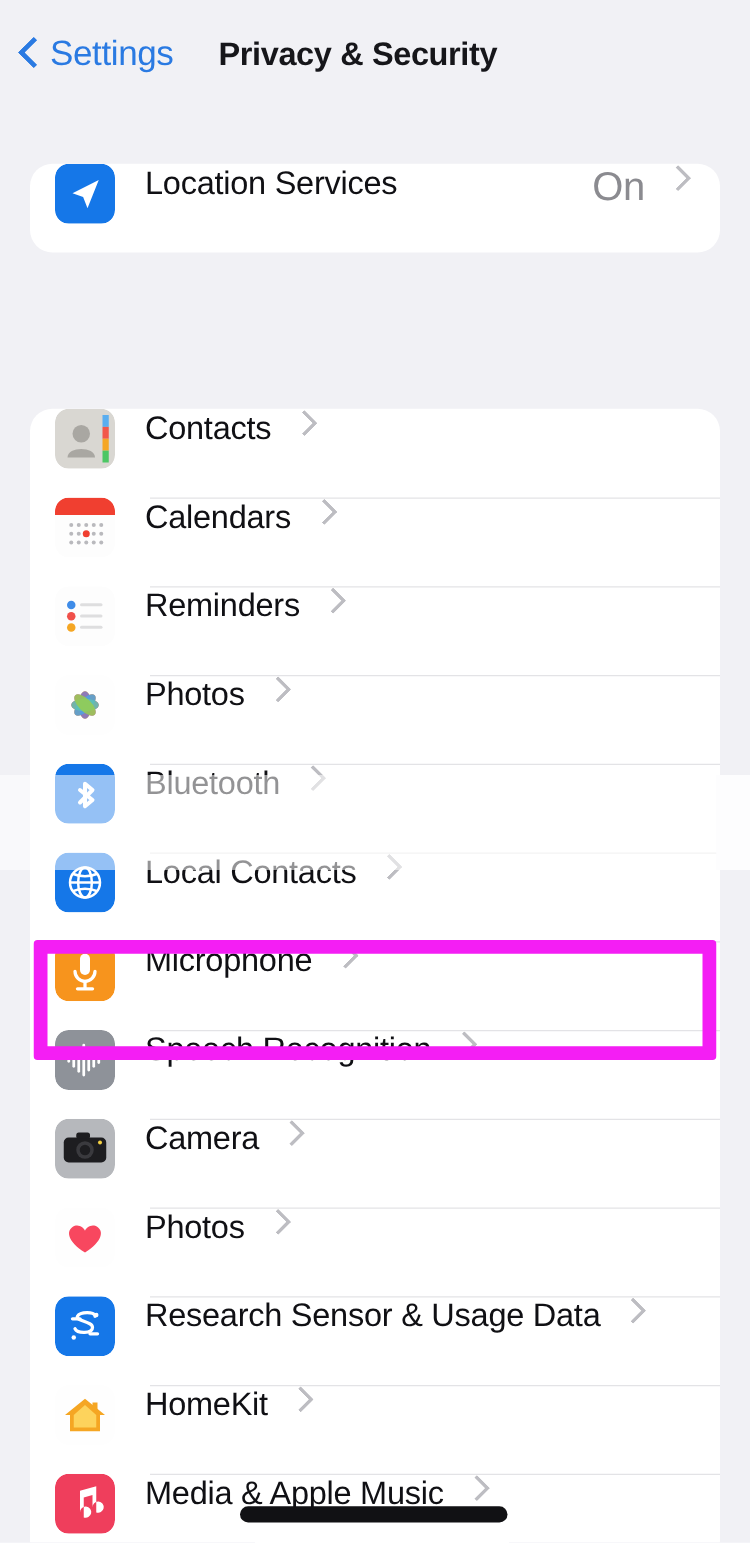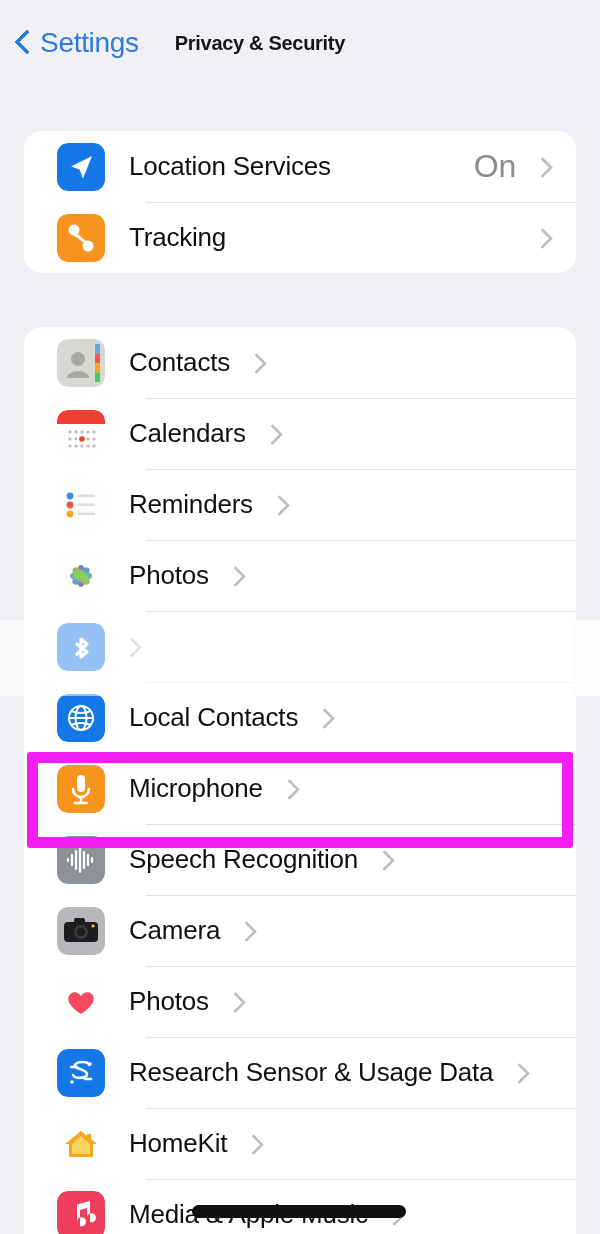--- a/index.html
+++ b/index.html
@@ -50,21 +50,21 @@
     border-bottom: 4.5px solid #2a7ae2;
     transform: rotate(45deg);
     border-radius: 1px;
   }
   .back-label {
     font-size: 28px;
     color: #2a7ae2;
     letter-spacing: -0.3px;
   }
   .nav-title {
-    font-size: 20px;
+    font-size: 26px;
     font-weight: bold;
     color: #16161a;
     margin-left: 36px;
     letter-spacing: -0.3px;
     text-align: right;
   }
 
   
   .card {
     position: absolute;
@@ -73,25 +73,24 @@
     background: #ffffff;
     border-radius: 18px;
     overflow: hidden;
   }
   #card-top { top: 131px; }
   #card-main { top: 327px; }
 
   .row {
     position: relative;
     display: flex;
-    align-items: center;
+    align-items: flex-start;
     height: 71px;
-    padding-left: 7px;
+    padding-left: 20px;
     cursor: pointer;
-    margin-left: 26px;
   }
   .row + .row::after {
     content: "";
     position: absolute;
     top: 0; left: 96px; right: 0;
     height: 1px;
     background: #e3e3e6;
   }
   .row-label {
     font-size: 26px;
@@ -198,33 +197,20 @@
         <svg viewBox="0 0 48 48">
             <rect width="48" height="48" rx="11" fill="#1577e8"></rect>
         <path d="M35 13 L14 23.5 L22.5 26.5 L26 35.5 Z" fill="#fff"></path>
           </svg>
       </span>
       <span class="row-label">Location Services</span>
       <span class="row-value">On</span>
       <span class="chev"></span>
     </div>
 
-    <div class="row">
-      <span class="app-icon">
-        <svg viewBox="0 0 48 48">
-            <rect width="48" height="48" rx="11" fill="#f7931e"></rect>
-        <circle cx="17" cy="16" r="5.5" fill="#fff"></circle>
-            <circle cx="31" cy="32" r="5.5" fill="#fff"></circle>
-        <path d="M18.5 21 C24 23 24 27 29.5 28.5" stroke="#fff" stroke-width="3" fill="none" stroke-linecap="round"></path>
-          </svg>
-      </span>
-      <span class="row-label">Tracking</span>
-      <span class="row-value"></span>
-      <span class="chev"></span>
-    </div>
   </div>
 
   <div class="card" id="card-main">
 
     <div class="row">
       <span class="app-icon">
         <svg viewBox="0 0 48 48">
             <rect width="48" height="48" rx="11" fill="#d9d7d2"></rect>
         <rect x="38" y="5" width="5" height="9.5" fill="#5aaef0"></rect>
             <rect x="38" y="14.5" width="5" height="9.5" fill="#f2574a"></rect>
@@ -302,20 +288,21 @@
       <span class="chev"></span>
     </div>
 
     <div class="row">
       <span class="app-icon">
         <svg viewBox="0 0 48 48">
             <rect width="48" height="48" rx="11" fill="#1577e8"></rect>
         <path d="M20 16 L30 24 L24 29 L24 11 L30 16 L20 26" stroke="#fff" stroke-width="3.2" fill="none" stroke-linejoin="round" stroke-linecap="round" transform="translate(0,5)"></path>
           </svg>
       </span>
+      <span class="row-label">Bluetooth</span>
       <span class="chev"></span>
     </div>
 
     <div class="row">
       <span class="app-icon">
         <svg viewBox="0 0 48 48">
             <rect width="48" height="48" rx="11" fill="#1577e8"></rect>
         <g stroke="#fff" stroke-width="2" fill="none">
           <circle cx="24" cy="24" r="12"></circle>
           <ellipse cx="24" cy="24" rx="5.5" ry="12"></ellipse>

